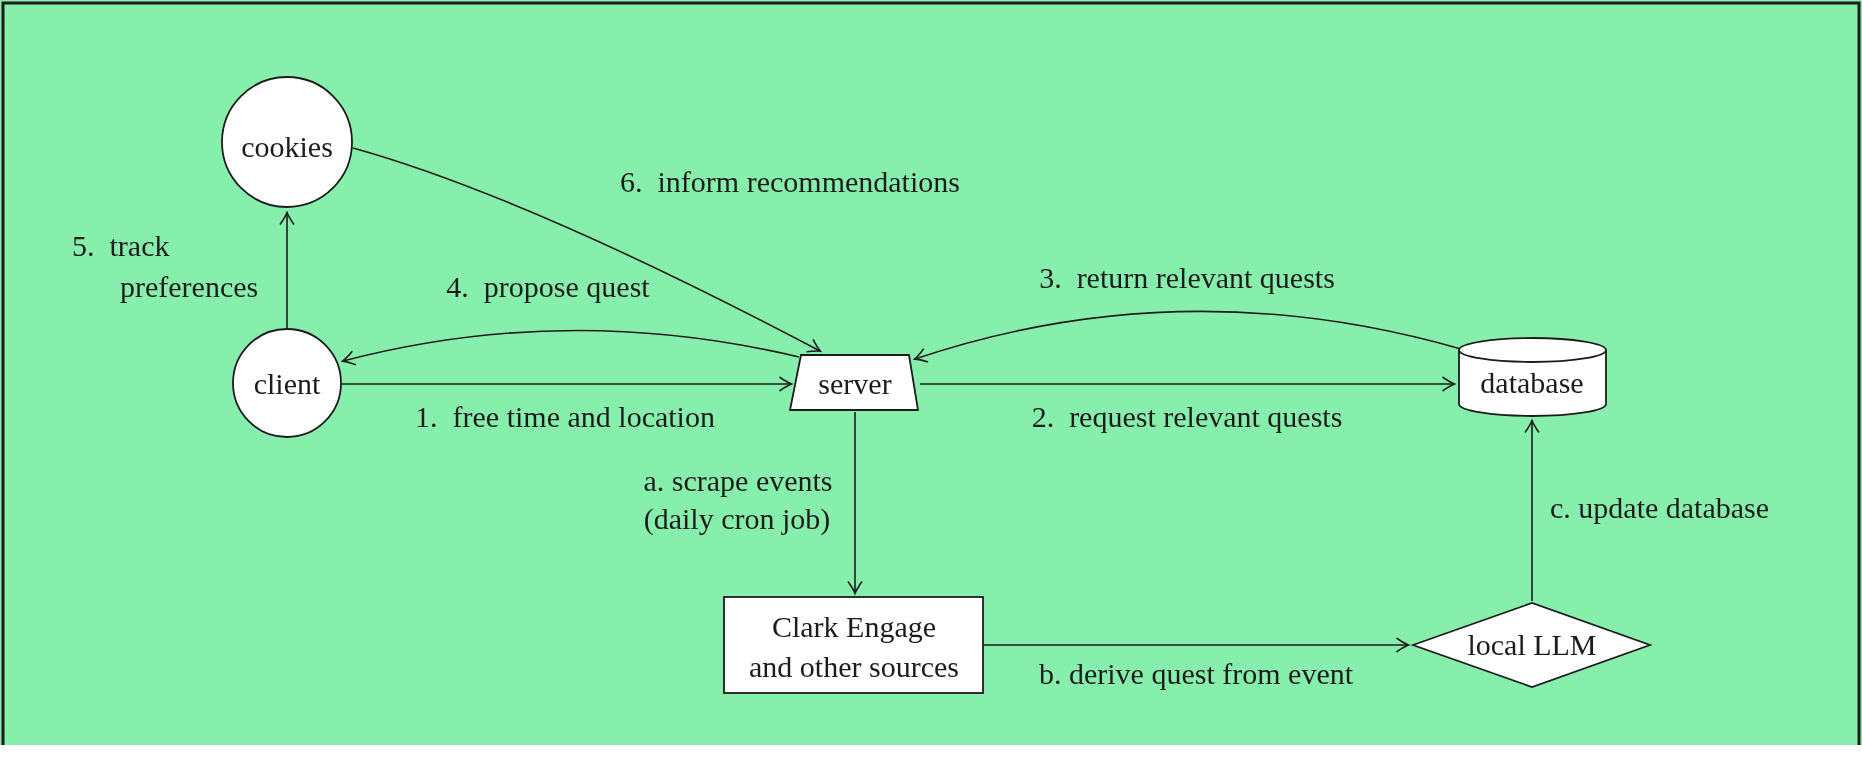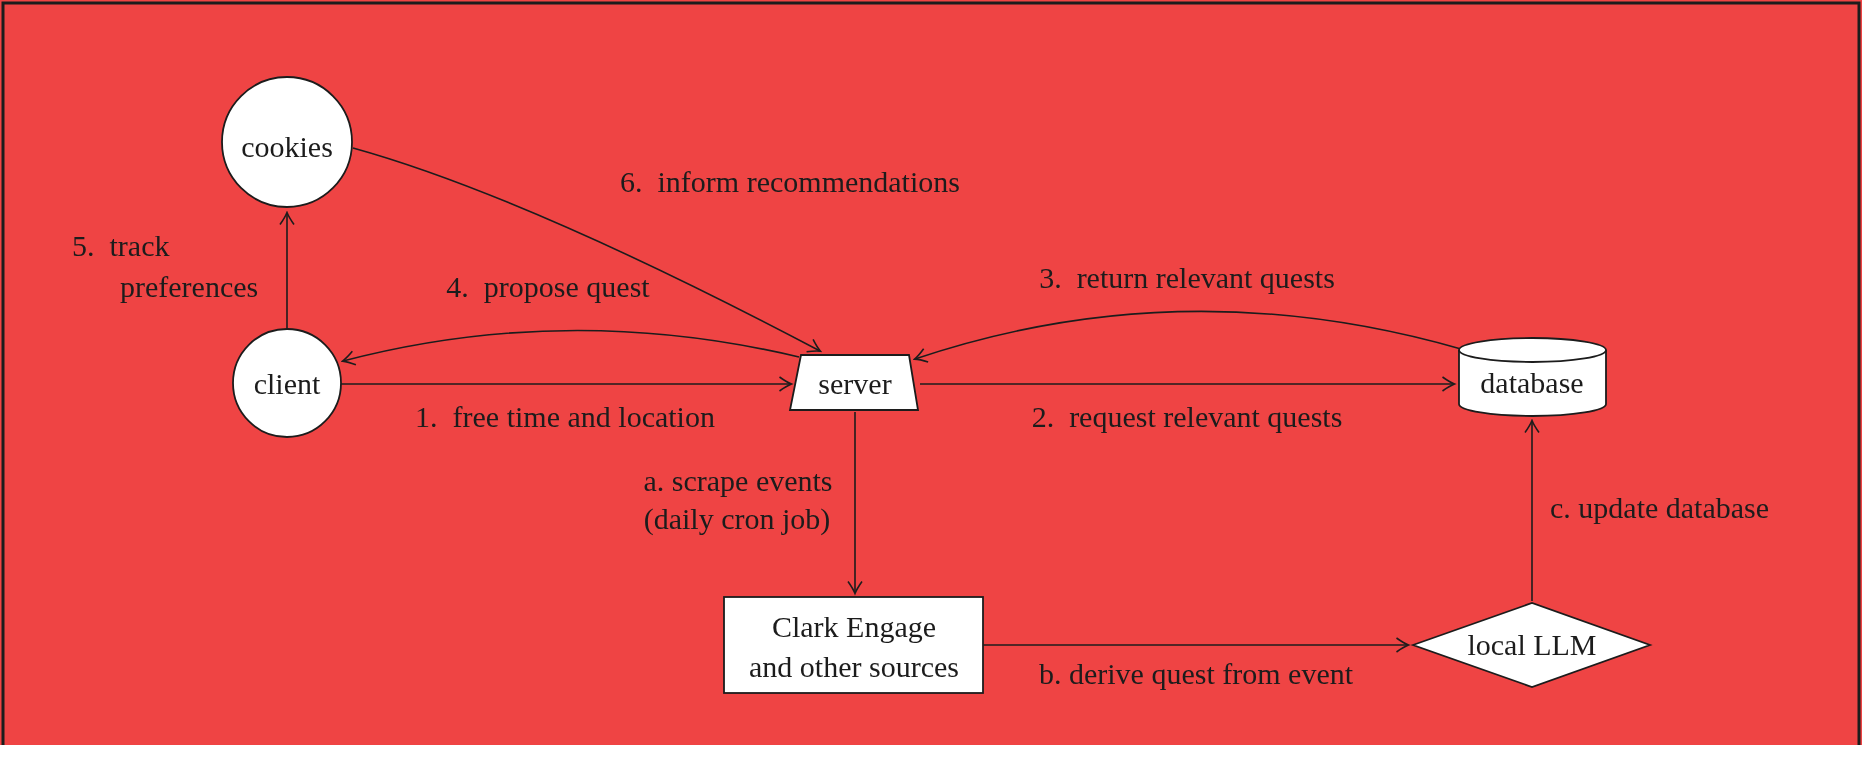--- a/index.html
+++ b/index.html
@@ -1,20 +1,20 @@
 <!DOCTYPE html>
 <html><head>
 <meta charset="utf-8">
 <style>
   html, body { margin: 0; padding: 0; background: #ffffff; }
   .canvas {
     position: relative;
     width: 1862px;
     height: 745px;
-    background: #ef4444;
+    background: #86efac;
     font-family: "Liberation Serif", "DejaVu Serif", serif;
   }
   svg { display: block; }
   svg text {
     font-family: "Liberation Serif", "DejaVu Serif", serif;
     font-size: 30px;
     fill: #1c1c1c;
     white-space: pre;
   }
   .node-shape { fill: #ffffff; stroke: #1c1c1c; stroke-width: 1.8; }

